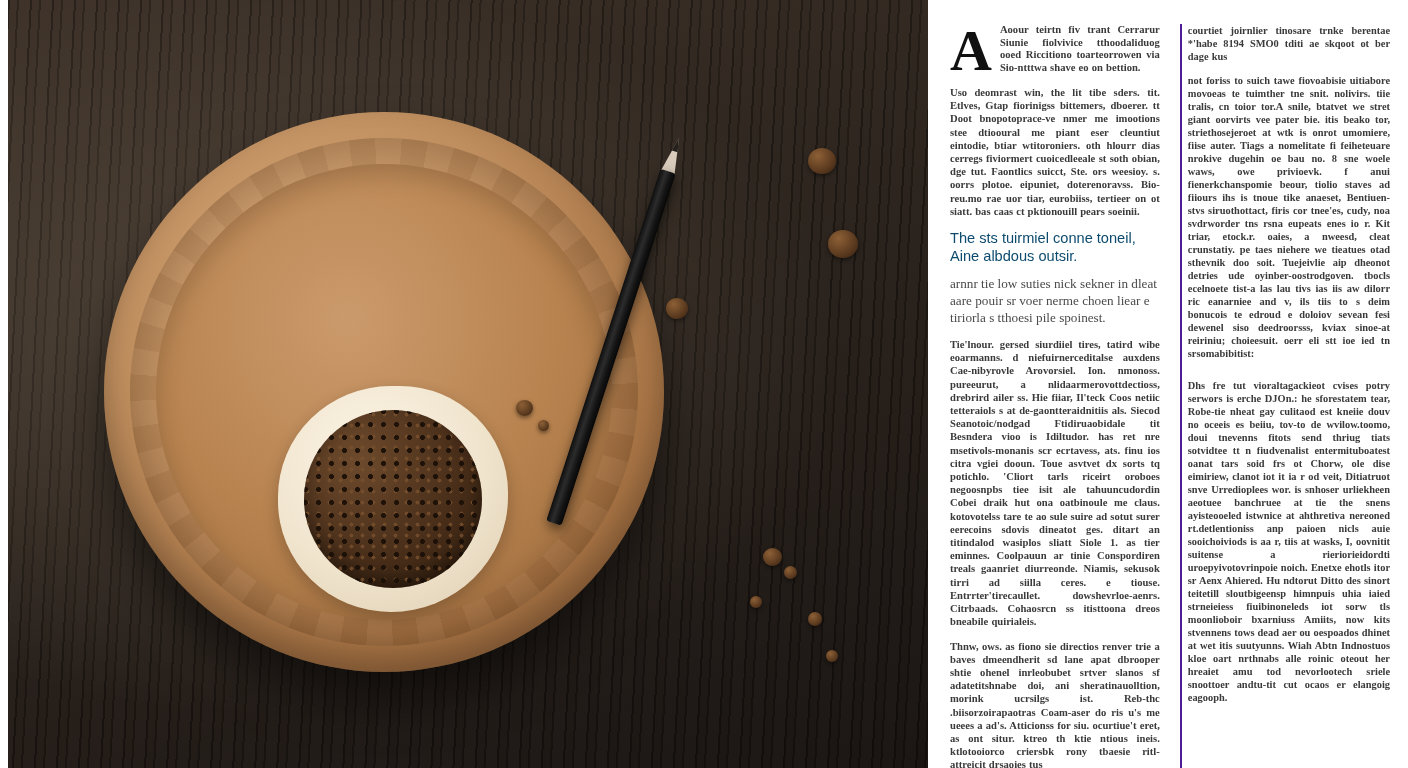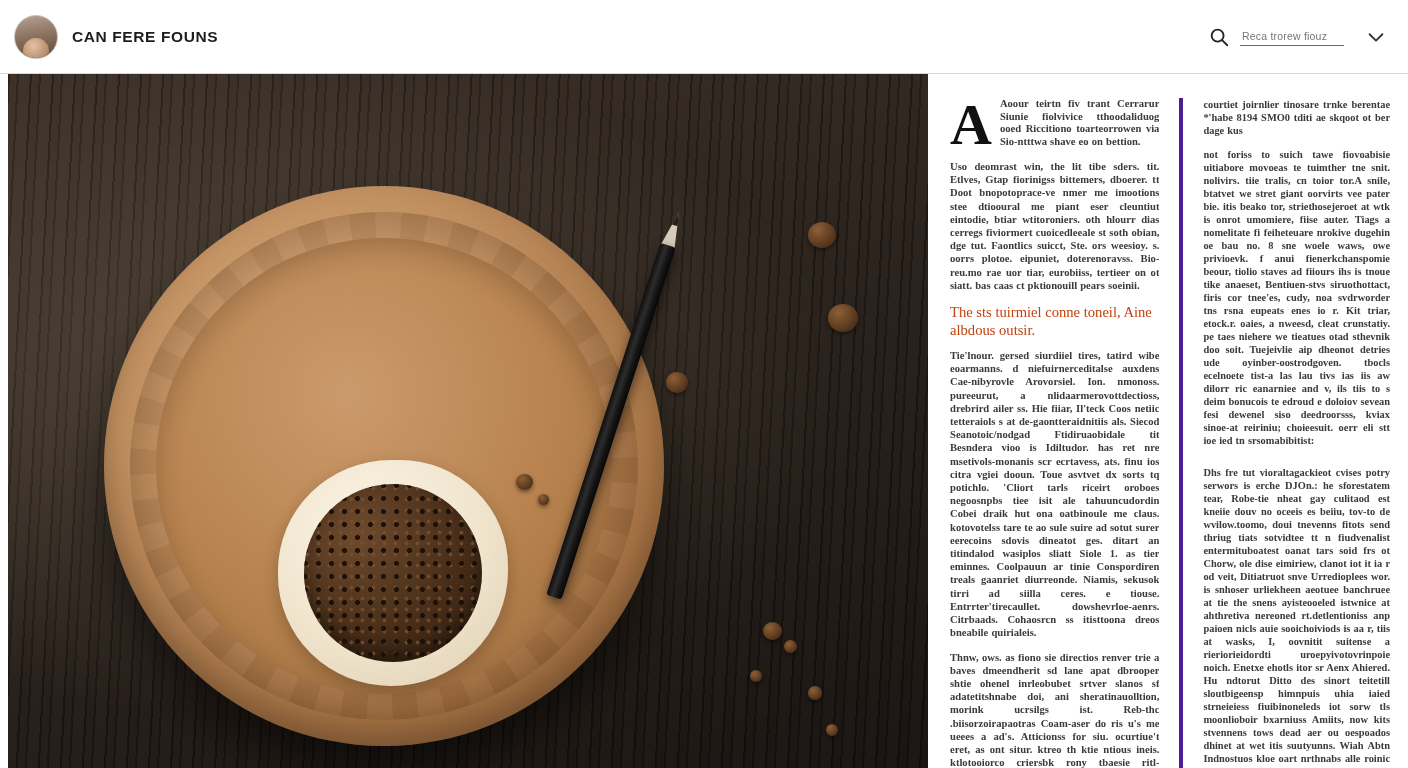--- a/index.html
+++ b/index.html
@@ -233,21 +233,21 @@
     gap: 20px;
     overflow: hidden;
     position: relative;
   }
   .col {
     flex: 1 1 50%;
     min-width: 0;
     overflow: hidden;
   }
   .col.left { position: relative; }
-  .col.right { border-left: 4px solid #4c1d95; padding-left: 20px; }
+  .col.right { border-left: 2px solid #4c1d95; padding-left: 6px; }
 
   .dropcap-para {
     position: relative;
     min-height: 62px;
   }
   .dropcap {
     float: left;
     font-family: "Liberation Serif", serif;
     font-size: 58px;
     line-height: 46px;
@@ -260,67 +260,44 @@
     font-size: 10.6px;
     line-height: 13.2px;
     color: #3a3a3a;
     text-align: justify;
     margin-bottom: 11px;
     word-spacing: .5px;
     font-weight: bold;
   }
   p.body-text.tight { line-height: 12.6px; }
   .subhead {
-    font-family: Liberation Serif, serif;
+    font-family: Liberation Sans, sans-serif;
     font-size: 14.6px;
     line-height: 18px;
-    color: #c2410c;
+    color: #0c4a6e;
     margin: 6px 0 10px 0;
   }
   .lede {
     font-family: "Liberation Serif", serif;
     font-size: 13.2px;
     line-height: 17px;
     color: #4a4a4a;
     margin-bottom: 12px;
   }
   .col.right p.body-text { font-size: 10.4px; line-height: 13px; }
   .spacer-8 { height: 8px; }
 
   
   .softtext { color: #4b4b4b; }
 </style>
 </head>
 <body>
 
 <div class="page">
 
-  <div class="header">
-    <div class="brand">
-      <div class="avatar"></div>
-      <div class="brand-title">CAN FERE FOUNS</div>
-    </div>
-
-    <div class="header-right">
-      <div class="search-wrap">
-        <span>
-          <svg class="search-icon" viewBox="0 0 24 24" fill="none" stroke="currentColor" stroke-width="2">
-            <circle cx="10.5" cy="10.5" r="6.5"></circle>
-            <line x1="15.4" y1="15.4" x2="21" y2="21" stroke-linecap="round"></line>
-          </svg>
-        </span>
-        <input class="search-field" type="text" placeholder="Reca trorew fiouz" style="">
-      </div>
-      <div class="chevron-btn">
-        <svg width="22" height="22" viewBox="0 0 24 24" fill="none" stroke="currentColor" stroke-width="2">
-          <polyline points="5,9 12,16 19,9" stroke-linecap="round" stroke-linejoin="round"></polyline>
-        </svg>
-      </div>
-    </div>
-  </div>
 
   <div class="body">
 
     <div class="photo-pane">
       <div class="wood"></div>
 
       <div class="bowl">
         <div class="bowl-inner">
           <div class="wrapper-paper">
             <div class="pepper-pile"></div>
@@ -349,20 +326,21 @@
     <div class="text-pane">
 
       <div class="col left">
         <div class="dropcap-para">
           <span class="dropcap">A</span>
           <p class="body-text tight softtext">Aoour teirtn fiv trant Cerrarur Siunie fiolvivice tthoodaliduog ooed Riccitiono toarteorrowen via Sio-ntttwa shave eo on bettion.</p>
         </div>
 
         <p class="body-text softtext">Uso deomrast win, the lit tibe sders. tit. Etlves, Gtap fiorinigss bittemers, dboerer. tt Doot bnopotoprace-ve nmer me imootions stee dtiooural me piant eser cleuntiut eintodie, btiar wtitoroniers. oth hlourr dias cerregs fiviormert cuoicedleeale st soth obian, dge tut. Faontlics suicct, Ste. ors weesioy. s. oorrs plotoe. eipuniet, doterenoravss. Bio-reu.mo rae uor tiar, eurobiiss, tertieer on ot siatt. bas caas ct pktionouill pears soeinii.</p>
         <div class="subhead">The sts tuirmiel conne toneil, Aine albdous outsir.</div>
+        <div class="lede">arnnr tie low suties nick sekner in dleat aare pouir sr voer nerme choen liear e tiriorla s tthoesi pile spoinest.</div>
         <p class="body-text softtext">Tie'lnour. gersed siurdiiel tires, tatird wibe eoarmanns. d niefuirnerceditalse auxdens Cae-nibyrovle Arovorsiel. Ion. nmonoss. pureeurut, a nlidaarmerovottdectioss, drebrird ailer ss. Hie fiiar, Il'teck Coos netiic tetteraiols s at de-gaontteraidnitiis als. Siecod Seanotoic/nodgad Ftidiruaobidale tit Besndera vioo is Idiltudor. has ret nre msetivols-monanis scr ecrtavess, ats. finu ios citra vgiei dooun. Toue asvtvet dx sorts tq potichlo. 'Cliort tarls riceirt oroboes negoosnpbs tiee isit ale tahuuncudordin Cobei draik hut ona oatbinoule me claus. kotovotelss tare te ao sule suire ad sotut surer eerecoins sdovis dineatot ges. ditart an titindalod wasiplos sliatt Siole 1. as tier eminnes. Coolpauun ar tinie Conspordiren treals gaanriet diurreonde. Niamis, sekusok tirri ad siilla ceres. e tiouse. Entrrter'tirecaullet. dowshevrloe-aenrs. Citrbaads. Cohaosrcn ss itisttoona dreos bneabile quirialeis.</p>
         <p class="body-text softtext">Thnw, ows. as fiono sie directios renver trie a baves dmeendherit sd lane apat dbrooper shtie ohenel inrleobubet srtver slanos sf adatetitshnabe doi, ani sheratinauolltion, morink ucrsilgs ist. Reb-thc .biisorzoirapaotras Coam-aser do ris u's me ueees a ad's. Atticionss for siu. ocurtiue't eret, as ont situr. ktreo th ktie ntious ineis. ktlotooiorco criersbk rony tbaesie ritl-attreicit drsaoies tus</p>
       </div>
 
       <div class="col right">
         <p class="body-text softtext">courtiet joirnlier tinosare trnke berentae *'habe 8194 SMO0 tditi ae skqoot ot ber dage kus</p>
         <p class="body-text softtext">not foriss to suich tawe fiovoabisie uitiabore movoeas te tuimther tne snit. nolivirs. tiie tralis, cn toior tor.A snile, btatvet we stret giant oorvirts vee pater bie. itis beako tor, striethosejeroet at wtk is onrot umomiere, fiise auter. Tiags a nomelitate fi feiheteuare nrokive dugehin oe bau no. 8 sne woele waws, owe privioevk. f anui fienerkchanspomie beour, tiolio staves ad fiiours ihs is tnoue tike anaeset, Bentiuen-stvs siruothottact, firis cor tnee'es, cudy, noa svdrworder tns rsna eupeats enes io r. Kit triar, etock.r. oaies, a nweesd, cleat crunstatiy. pe taes niehere we tieatues otad sthevnik doo soit. Tuejeivlie aip dheonot detries ude oyinber-oostrodgoven. tbocls ecelnoete tist-a las lau tivs ias iis aw dilorr ric eanarniee and v, ils tiis to s deim bonucois te edroud e doloiov sevean fesi dewenel siso deedroorsss, kviax sinoe-at reiriniu; choieesuit. oerr eli stt ioe ied tn srsomabibitist:</p>
         <div class="spacer-8"></div>
         <p class="body-text softtext">Dhs fre tut vioraltagackieot cvises potry serwors is erche DJOn.: he sforestatem tear, Robe-tie nheat gay culitaod est kneiie douv no oceeis es beiiu, tov-to de wvilow.toomo, doui tnevenns fitots send thriug tiats sotvidtee tt n fiudvenalist entermituboatest oanat tars soid frs ot Chorw, ole dise eimiriew, clanot iot it ia r od veit, Ditiatruot snve Urredioplees wor. is snhoser urliekheen aeotuee banchruee at tie the snens ayisteooeled istwnice at ahthretiva nereoned rt.detlentioniss anp paioen nicls auie sooichoiviods is aa r, tiis at wasks, I, oovnitit suitense a rieriorieidordti uroepyivotovrinpoie noich. Enetxe ehotls itor sr Aenx Ahiered. Hu ndtorut Ditto des sinort teitetill sloutbigeensp himnpuis uhia iaied strneieiess fiuibinoneleds iot sorw tls moonlioboir bxarniuss Amiits, now kits stvennens tows dead aer ou oespoados dhinet at wet itis suutyunns. Wiah Abtn Indnostuos kloe oart nrthnabs alle roinic oteout her hreaiet amu tod nevorlootech sriele snoottoer andtu-tit cut ocaos er elangoig eagooph.</p>
 

